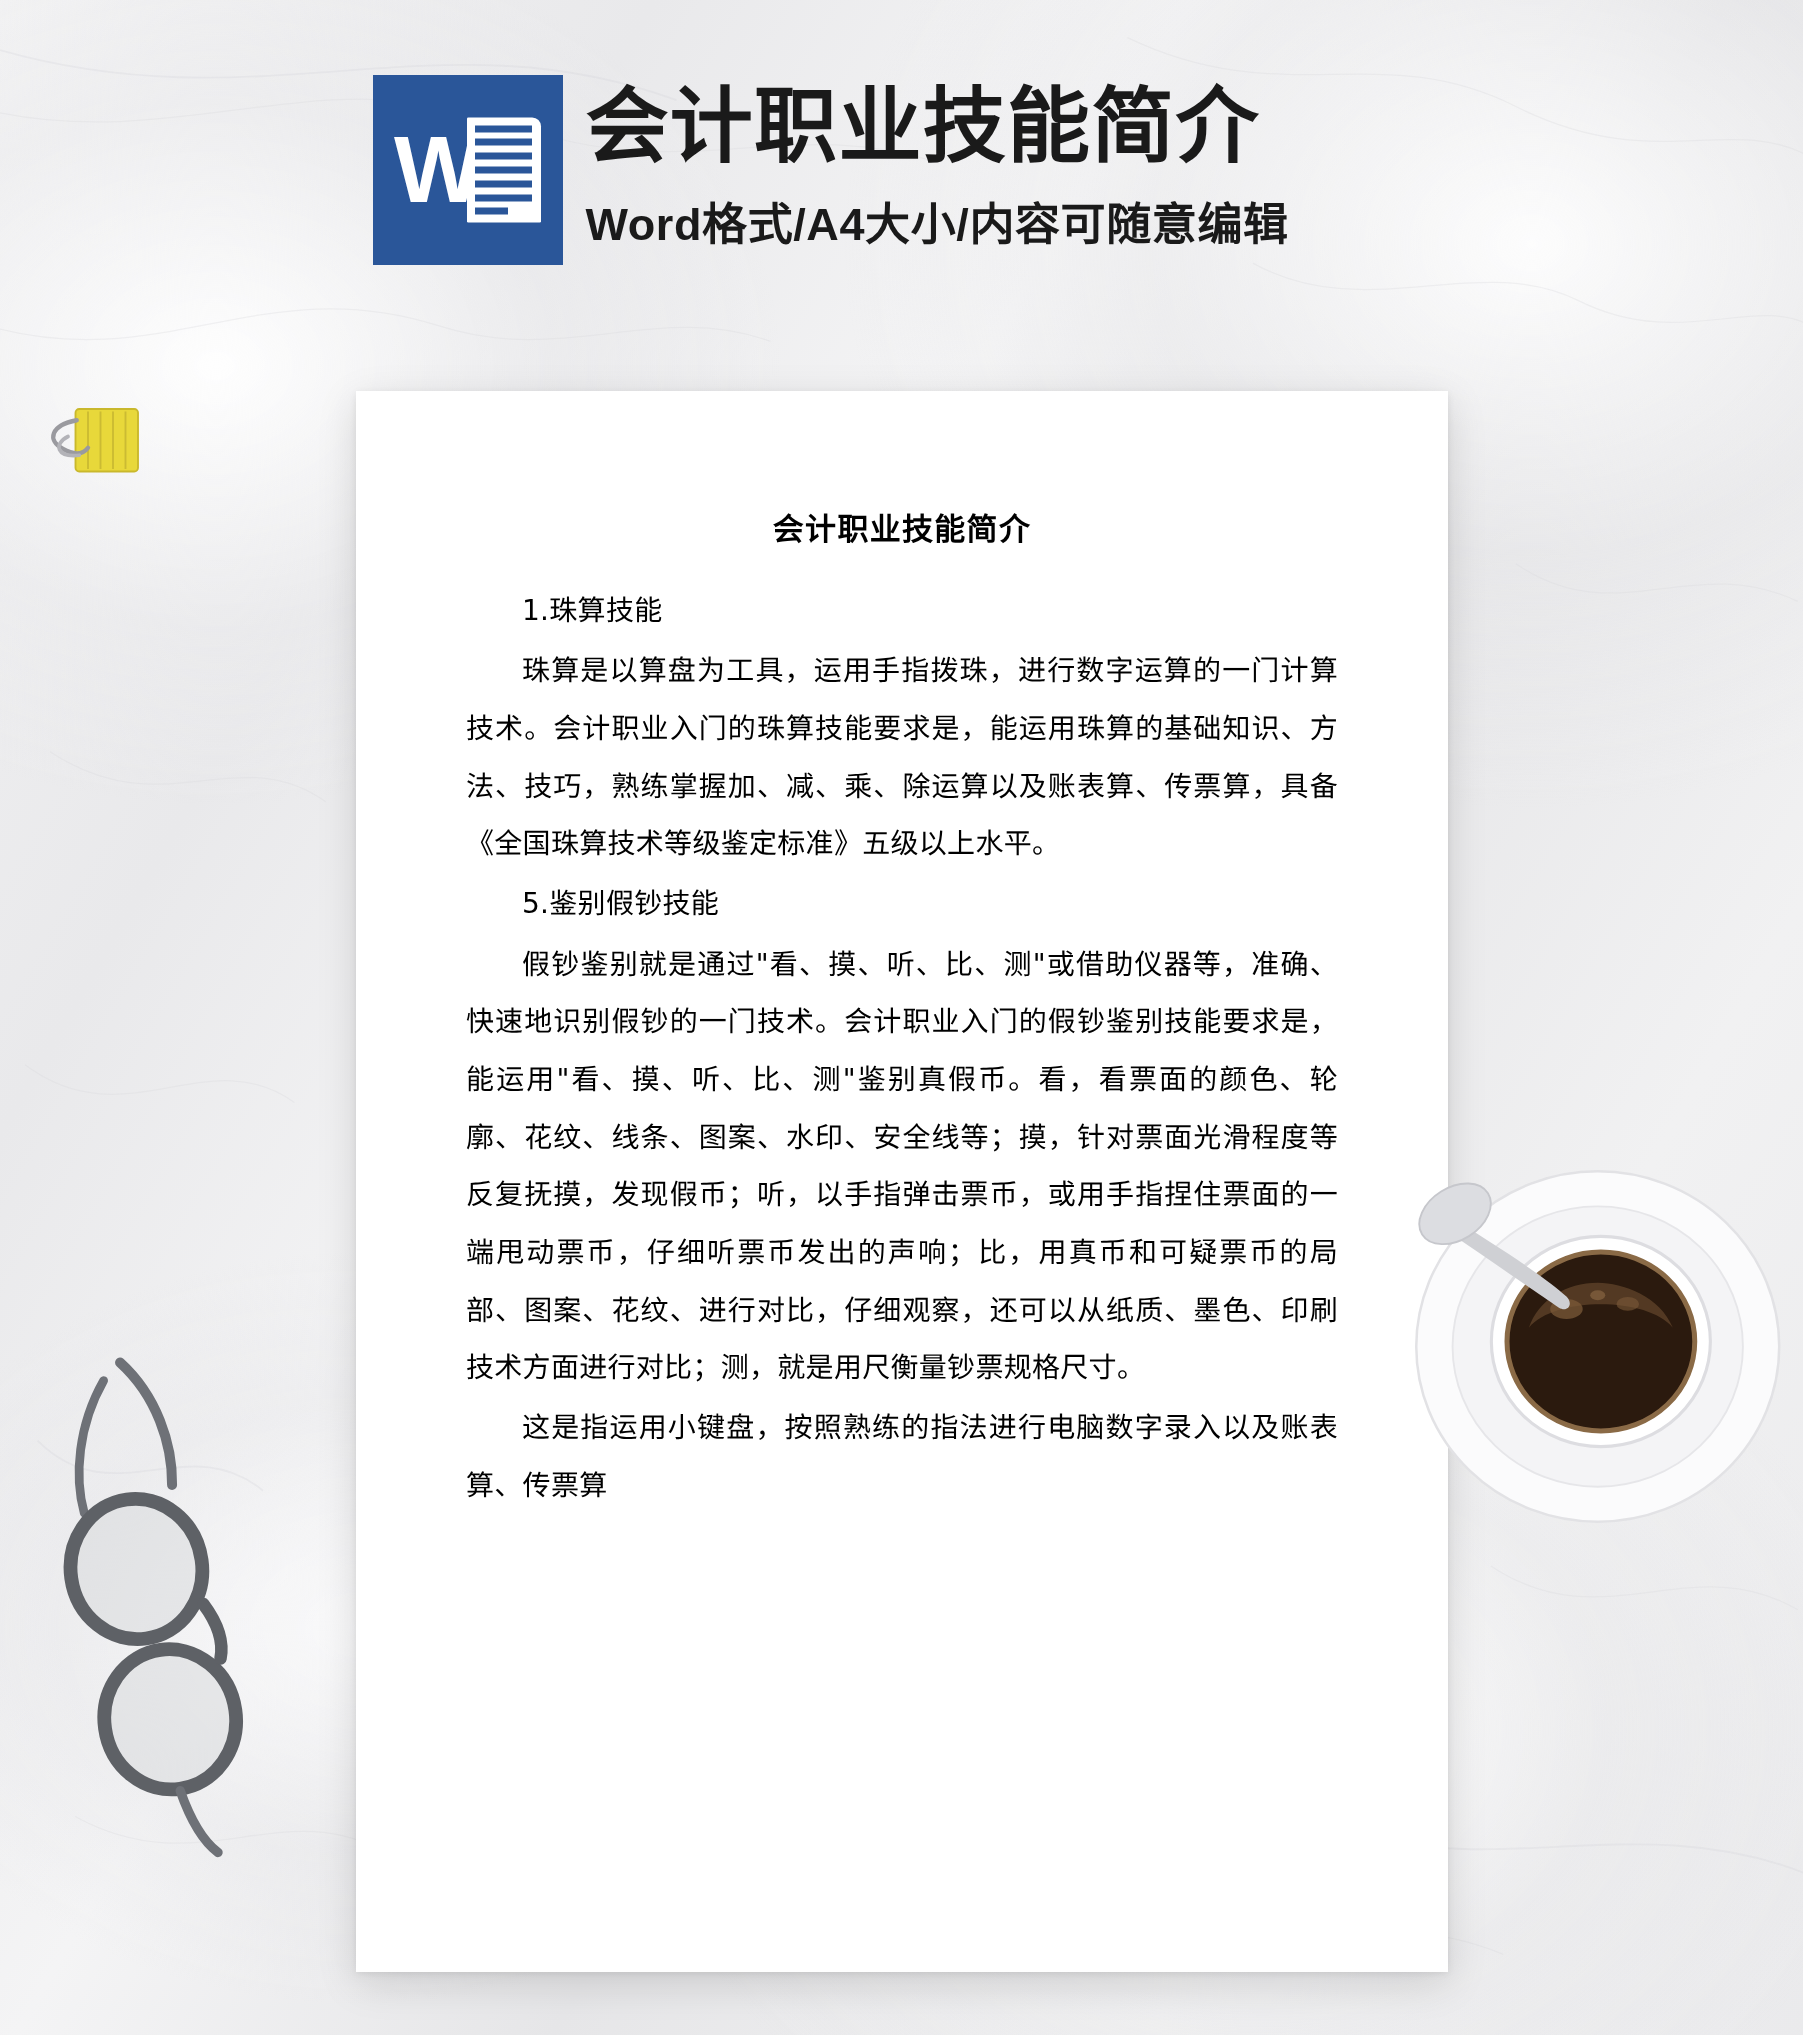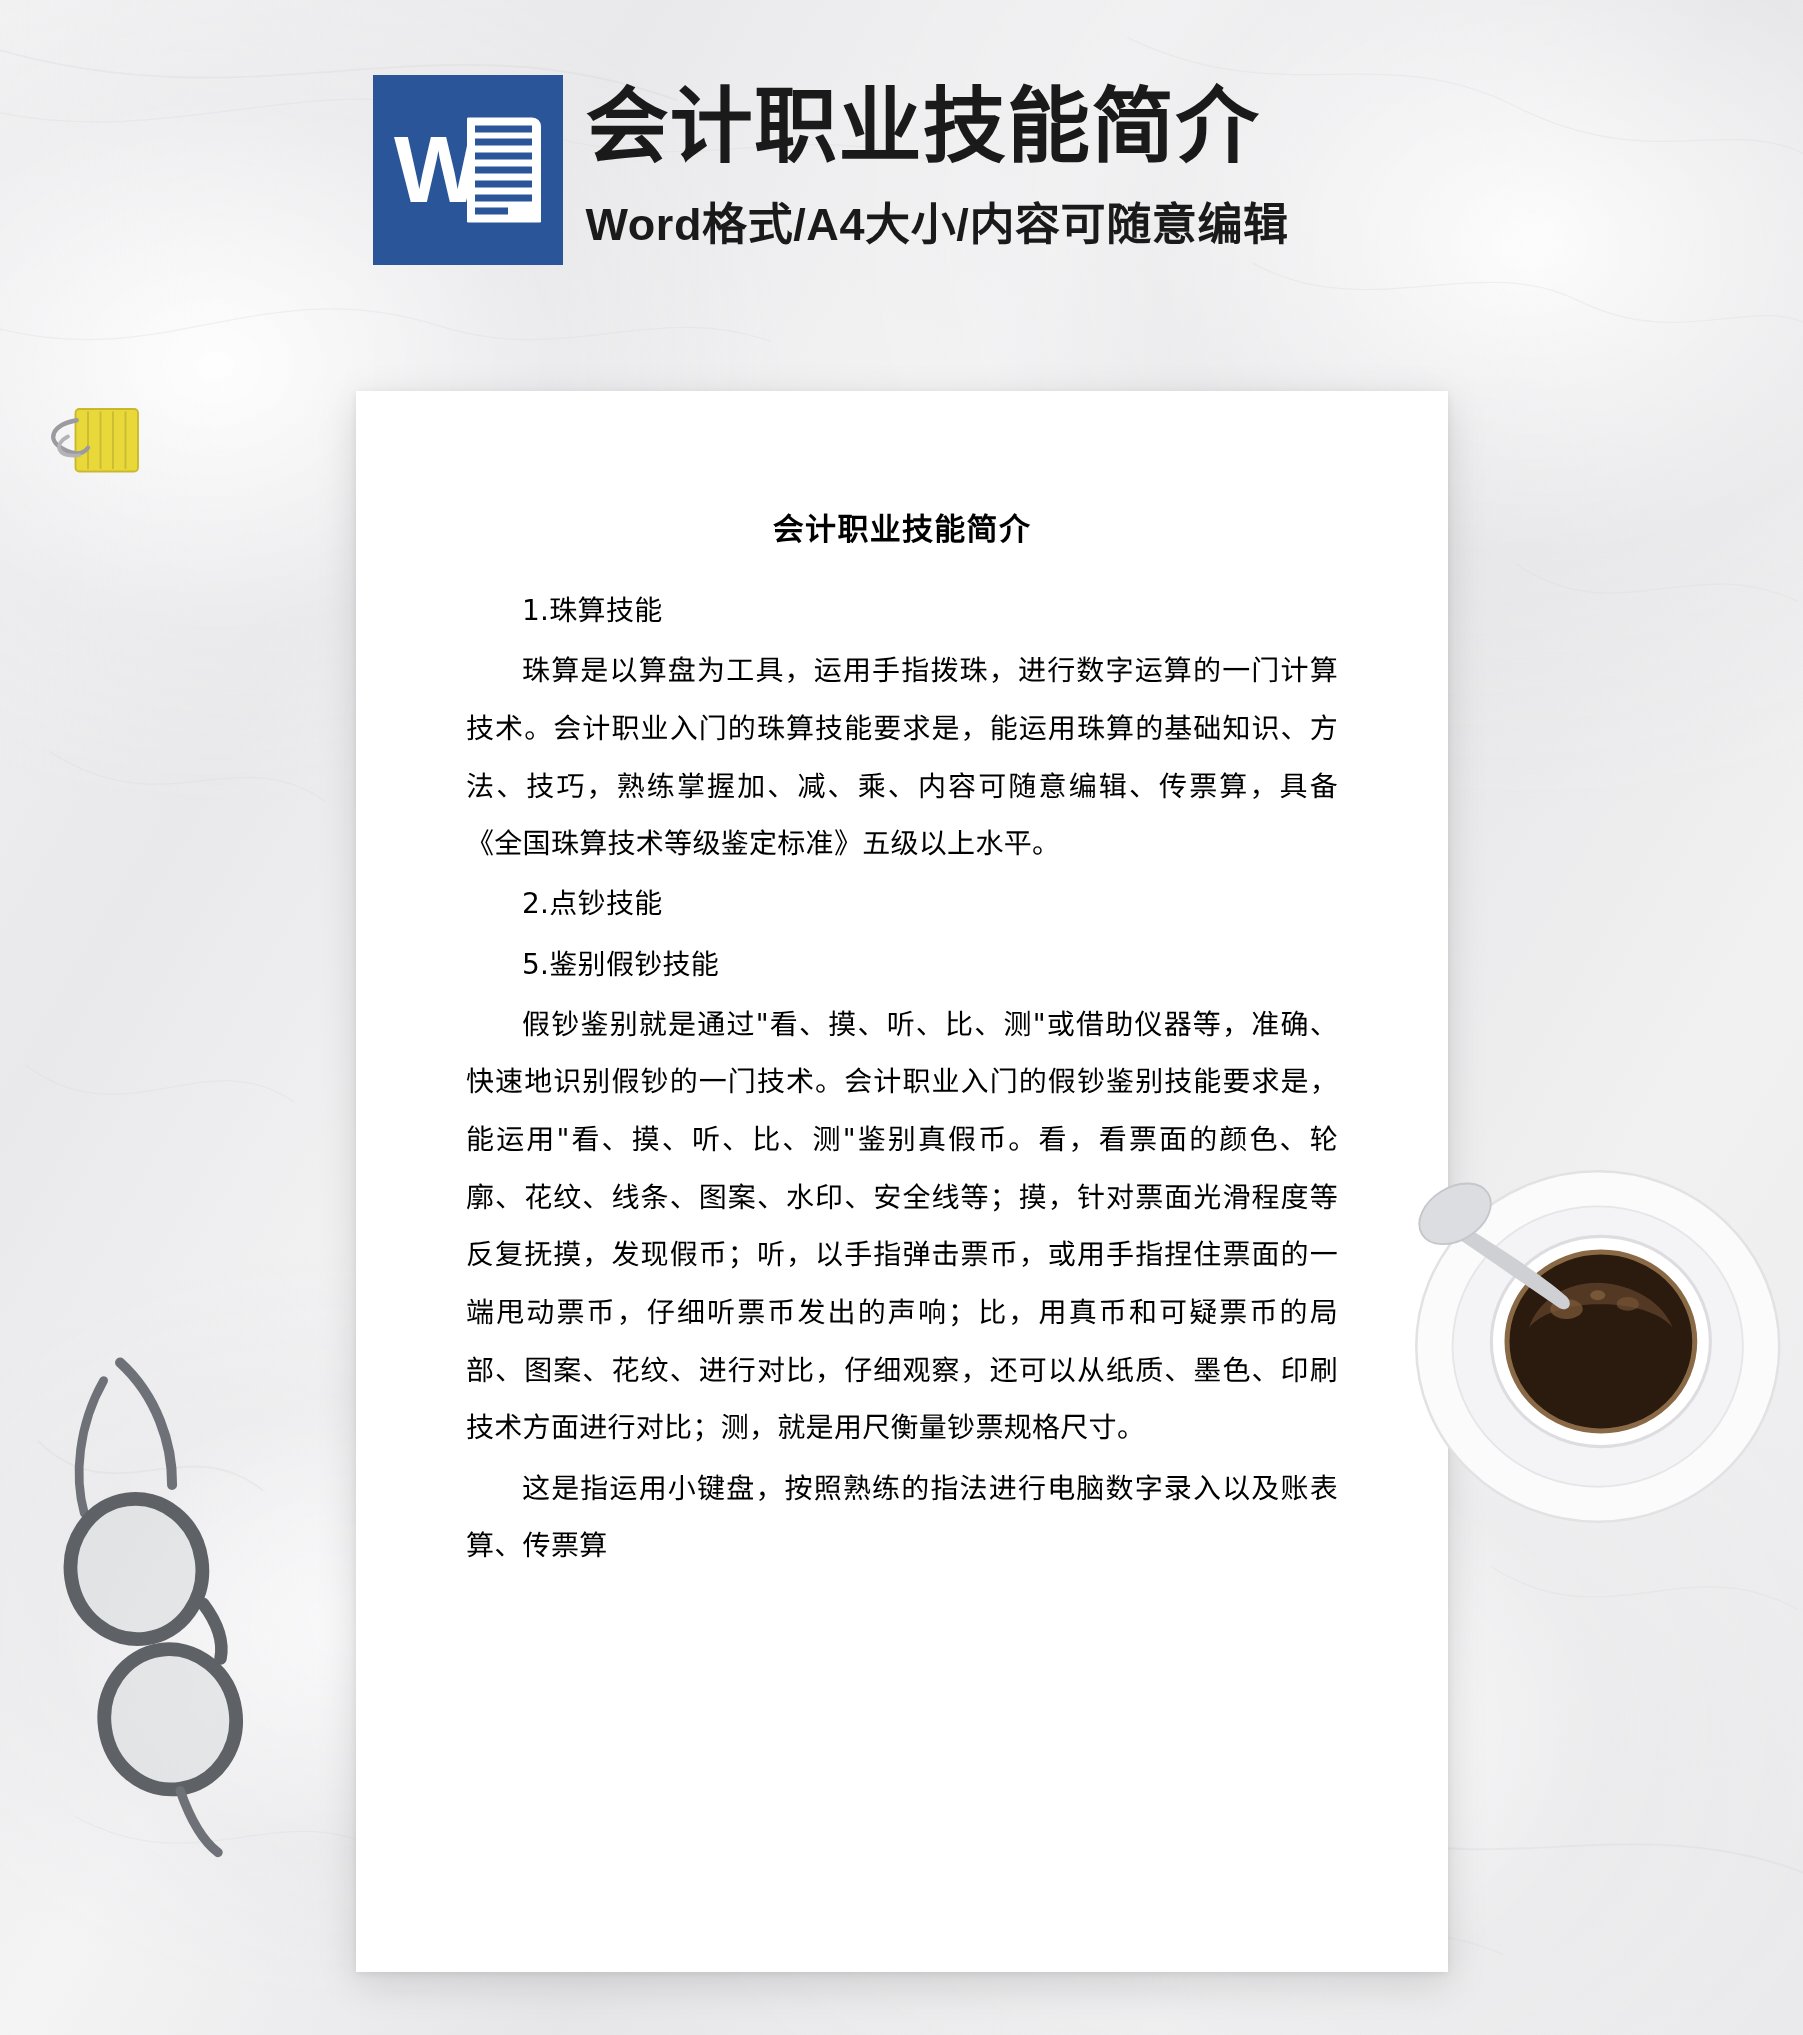--- a/index.html
+++ b/index.html
@@ -207,22 +207,21 @@
     <line x1="140" y1="26" x2="140" y2="118" stroke="#cbbb33" stroke-width="3"></line>
     <path d="M62,40 C20,48 14,72 40,86 C62,98 74,92 80,84" fill="none" stroke="#9a9a9f" stroke-width="7" stroke-linecap="round"></path>
     <path d="M66,96 C30,100 24,78 48,66" fill="none" stroke="#b3b3b8" stroke-width="6" stroke-linecap="round"></path>
   </g>
 </svg>
 
 <div class="paper">
   <div class="paper-inner">
     <div class="doc-title">会计职业技能简介</div>
     <p class="doc-p">1.珠算技能</p>
-    <p class="doc-p">珠算是以算盘为工具，运用手指拨珠，进行数字运算的一门计算技术。会计职业入门的珠算技能要求是，能运用珠算的基础知识、方法、技巧，熟练掌握加、减、乘、内容可随意编辑、传票算，具备《全国珠算技术等级鉴定标准》五级以上水平。</p>
-    <p class="doc-p">2.点钞技能</p>
+    <p class="doc-p">珠算是以算盘为工具，运用手指拨珠，进行数字运算的一门计算技术。会计职业入门的珠算技能要求是，能运用珠算的基础知识、方法、技巧，熟练掌握加、减、乘、除运算以及账表算、传票算，具备《全国珠算技术等级鉴定标准》五级以上水平。</p>
     <p class="doc-p">5.鉴别假钞技能</p>
     <p class="doc-p">假钞鉴别就是通过"看、摸、听、比、测"或借助仪器等，准确、快速地识别假钞的一门技术。会计职业入门的假钞鉴别技能要求是，能运用"看、摸、听、比、测"鉴别真假币。看，看票面的颜色、轮廓、花纹、线条、图案、水印、安全线等；摸，针对票面光滑程度等反复抚摸，发现假币；听，以手指弹击票币，或用手指捏住票面的一端甩动票币，仔细听票币发出的声响；比，用真币和可疑票币的局部、图案、花纹、进行对比，仔细观察，还可以从纸质、墨色、印刷技术方面进行对比；测，就是用尺衡量钞票规格尺寸。</p>
     <p class="doc-p">这是指运用小键盘，按照熟练的指法进行电脑数字录入以及账表算、传票算</p>
   </div>
 </div>
 
 <svg class="glasses" viewBox="0 0 330 900">
   <g transform="rotate(-8 165 450)">
     <path d="M150,70 C200,130 215,210 205,275" fill="none" stroke="#6e7177" stroke-width="16" stroke-linecap="round"></path>
     <path d="M120,95 C70,160 52,240 60,300" fill="none" stroke="#6e7177" stroke-width="14" stroke-linecap="round"></path>

